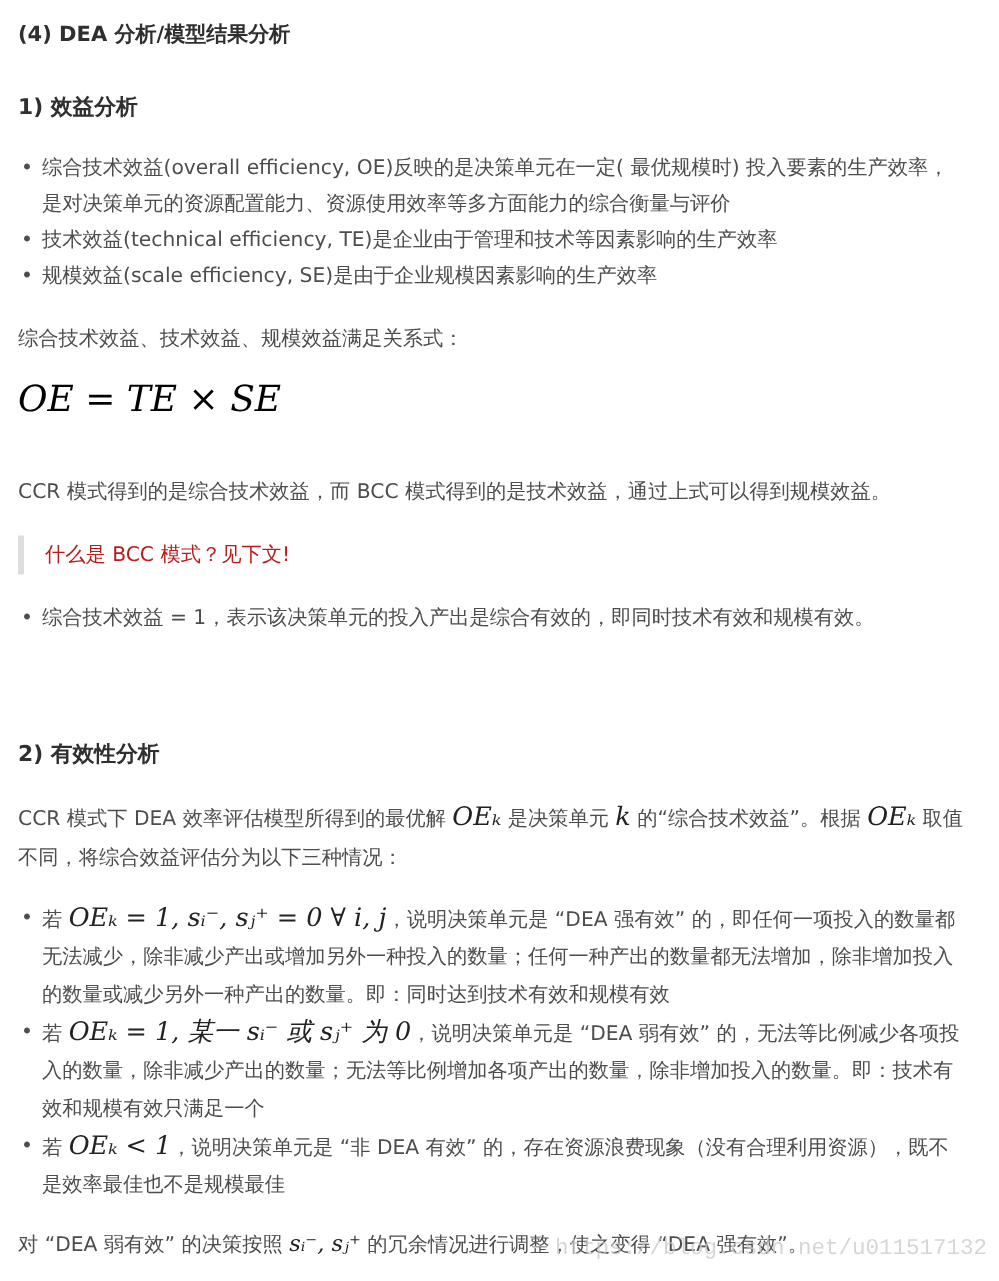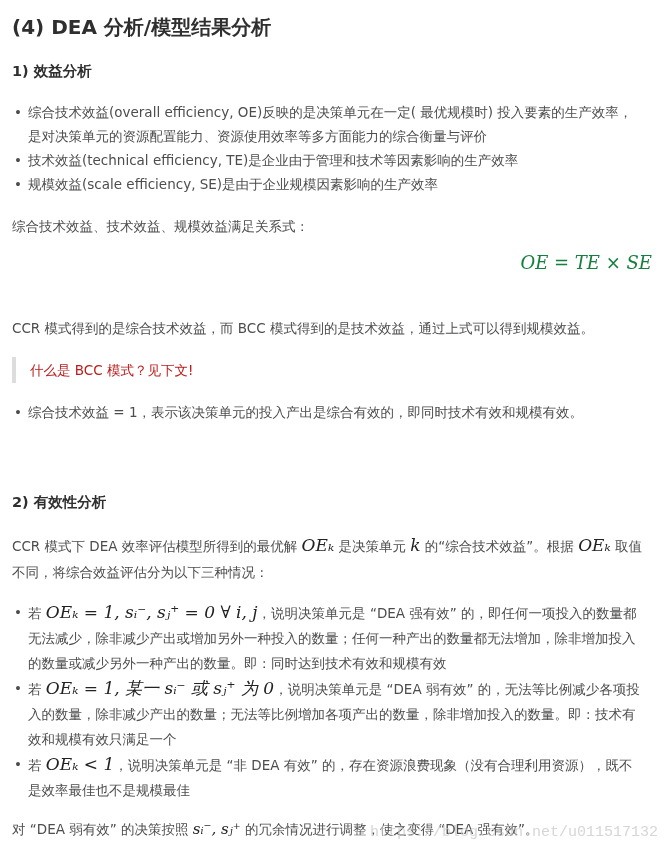--- a/index.html
+++ b/index.html
@@ -2,27 +2,27 @@
 <html><head>
 <meta charset="utf-8">
 <style>
   html, body { margin: 0; padding: 0; background: #ffffff; }
   body {
     width: 666px; height: 854px; overflow: hidden; position: relative;
     font-family: "DejaVu Sans", "Liberation Sans", sans-serif;
     color: #4d4d4d; font-size: 14px;
   }
   .content { position: absolute; left: 12px; top: 0; width: 640px; }
-  h2 { position: absolute; left: 0; top: 14px; margin: 0; font-size: 20px; font-weight: bold; color: #2f2f2f; }
+  h2 { position: absolute; left: 0; top: 14px; margin: 0; font-size: 14px; font-weight: bold; color: #2f2f2f; }
   h3 { position: absolute; left: 0; margin: 0; font-size: 14.5px; font-weight: bold; color: #2f2f2f; }
   .p { position: absolute; left: 0; margin: 0; line-height: 24px; color: #4d4d4d; font-size: 13.5px; white-space: nowrap; }
   ul { position: absolute; left: 0; margin: 0; padding: 0; list-style: none; width: 630px; }
   li { position: relative; padding-left: 16px; line-height: 24px; font-size: 13.5px; color: #4d4d4d; }
   li::before { content: "•"; position: absolute; left: 2px; top: 0; color: #4d4d4d; }
-  .formula { position: absolute; left: 0; width: 640px; text-align: right; font-family: "DejaVu Serif", "Liberation Serif", serif; font-style: italic; font-size: 18px; color: #15803d; }
+  .formula { position: absolute; left: 0; width: 640px; text-align: left; font-family: "DejaVu Serif", "Liberation Serif", serif; font-style: italic; font-size: 24px; color: #000000; }
   .quote { position: absolute; left: 0; top: 357px; border-left: 4px solid #dddddd; padding-left: 14px; height: 26px; line-height: 26px; color: #b91c1c; font-size: 13.5px; }
   .math { font-family: "DejaVu Serif", "Liberation Serif", serif; font-style: italic; color: #222; font-size: 17px; text-align: center; }
   .math-small { font-family: "DejaVu Serif", "Liberation Serif", serif; font-style: italic; color: #222; font-size: 15px; text-align: center; }
   .watermark { position: absolute; right: 8px; top: 824px; font-size: 15px; color: rgba(200,200,200,0.75); font-family: Liberation Mono, monospace; }
 </style>
 </head>
 <body>
 
 <div class="content">
   <h2>(4) DEA 分析/模型结果分析</h2>

